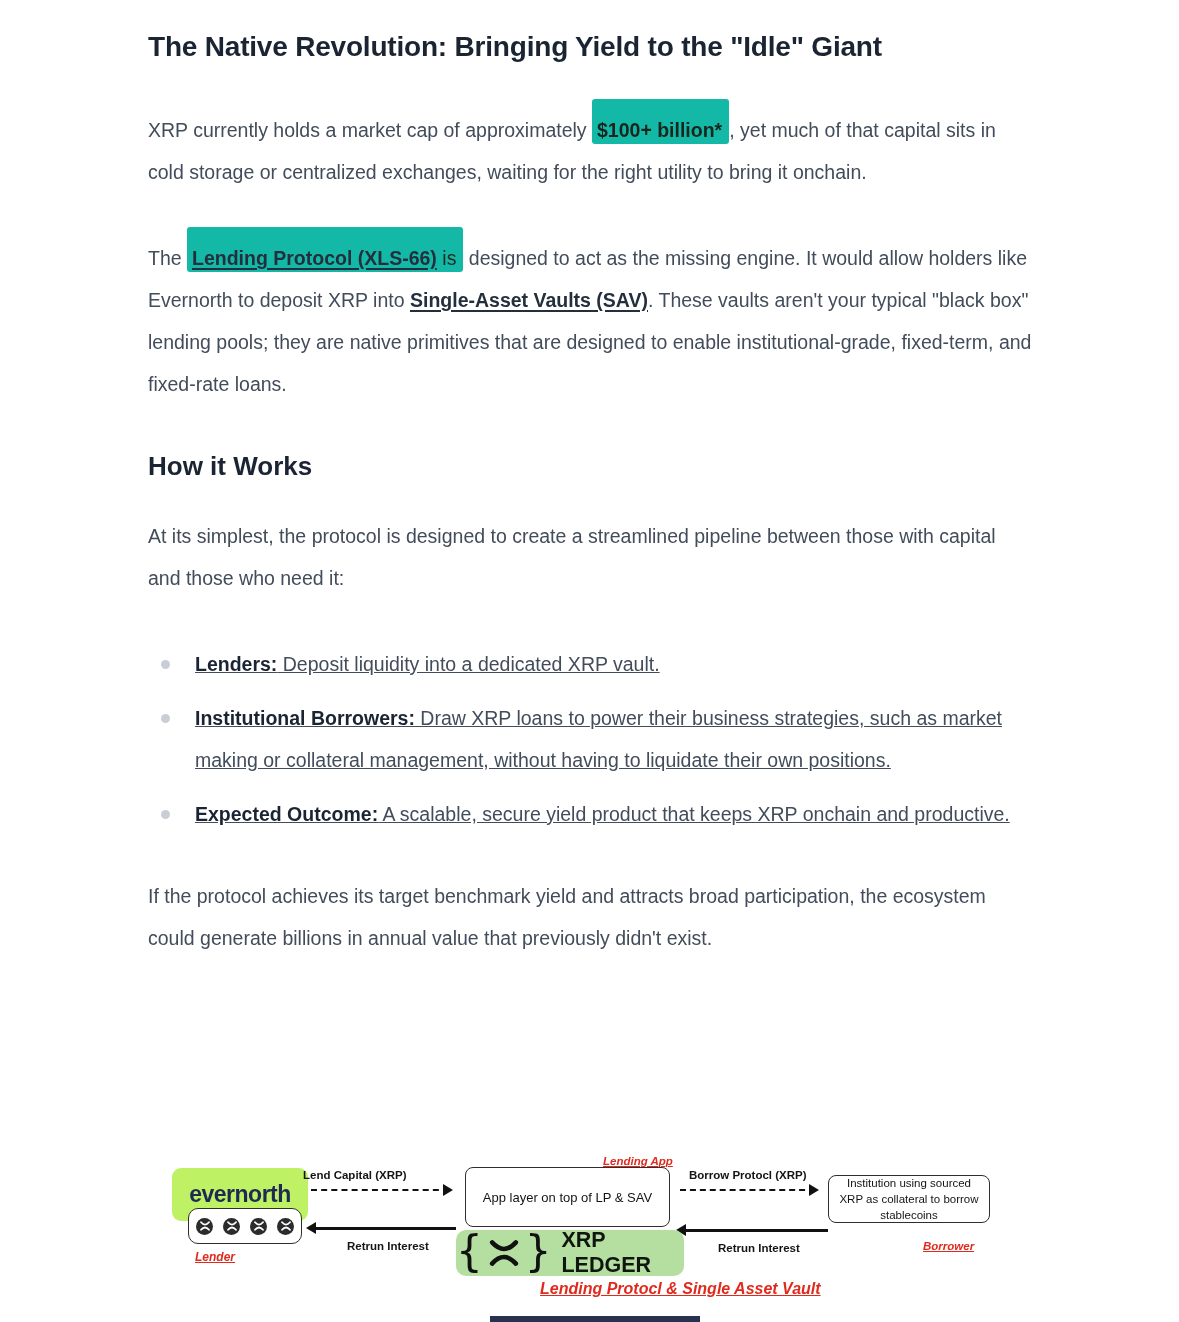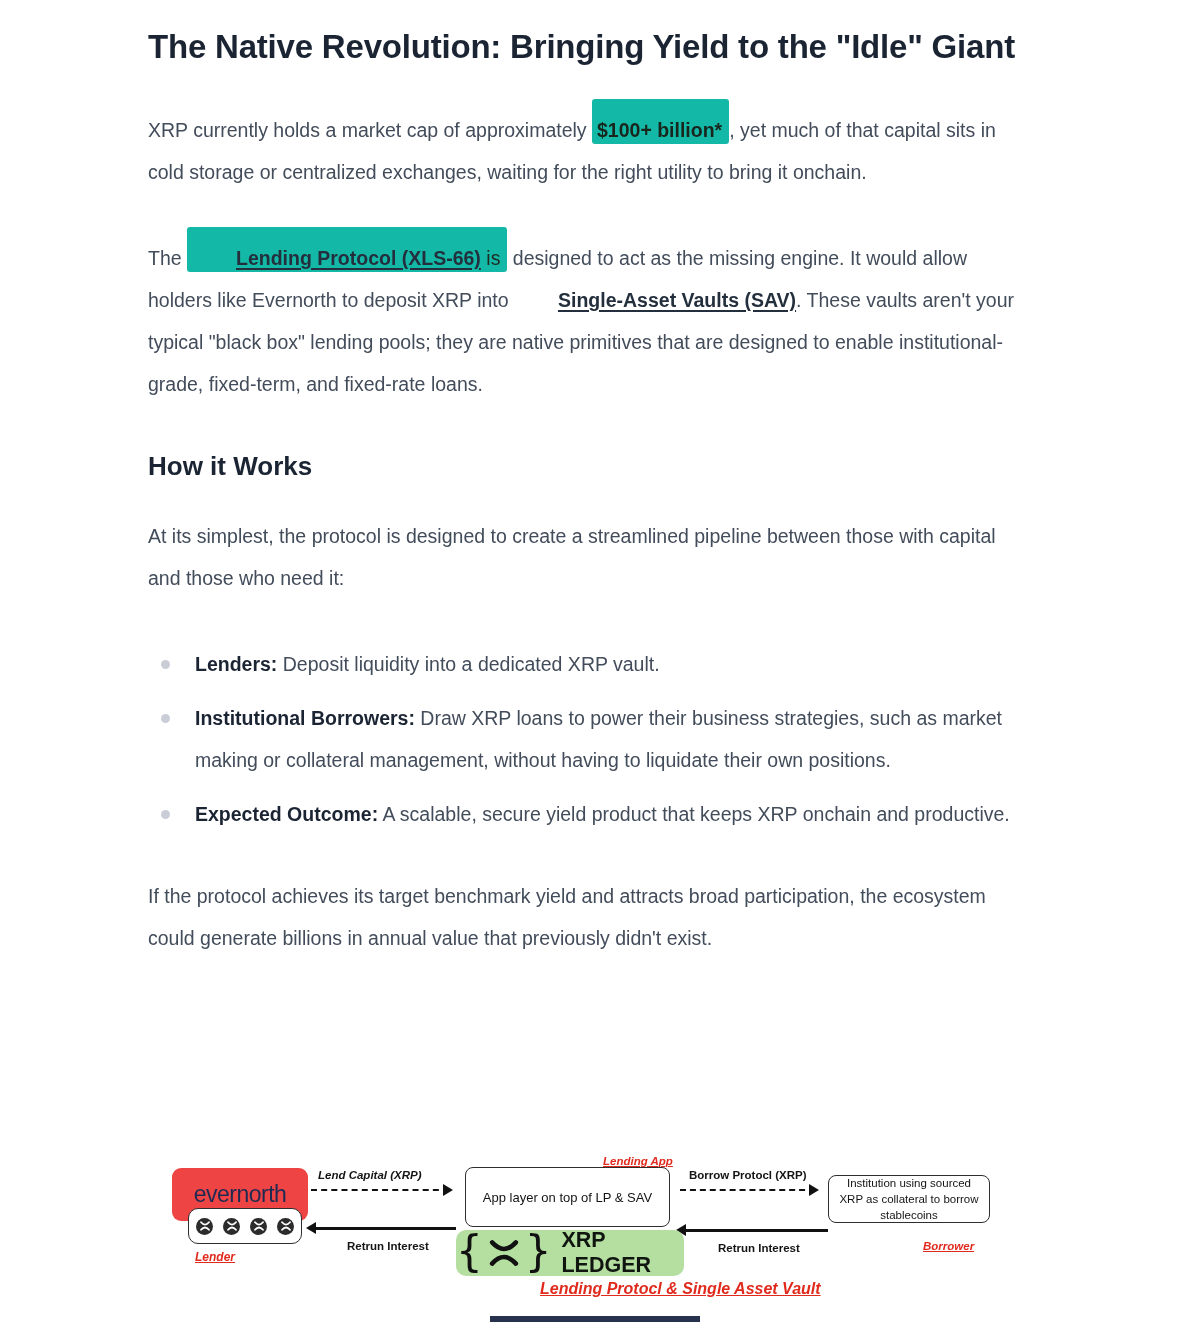--- a/index.html
+++ b/index.html
@@ -9,21 +9,21 @@
     font-family:"Liberation Sans",sans-serif;
     color:#424c5a;
   }
   .content{
     width:884px;
     margin:0;
     padding:24px 0 0 148px;
   }
   h1{
     margin:0 0 40px 0;
-    font-size:33px;line-height:45px;letter-spacing:-0.2px;
+    font-size:28px;line-height:45px;letter-spacing:-0.2px;
     font-weight:700;color:#1b2433;
   }
   p{
     margin:0 0 44px 0;
     font-size:19.5px;line-height:42px;
   }
   h2{
     margin:28px 0 32px 0;
     font-size:26px;line-height:34px;
     font-weight:700;color:#1b2433;
@@ -34,30 +34,29 @@
     padding:20px 7px 3px 5px;
     color:#1d2b22;
   }
   .hl b{color:#18261d;}
   a.doc-link{
     color:#242f3d;font-weight:700;
     text-decoration:underline;
     text-decoration-thickness:2px;
     text-underline-offset:3px;
     cursor:pointer;
-    margin-left:44px;
   }
   ul.bullets{
     list-style:none;margin:0 0 40px 0;padding:0;
   }
   ul.bullets li{
     position:relative;
     padding-left:47px;
     margin-bottom:12px;
-    font-size:19.5px;line-height:42px;
+    font-size:19.5px;line-height:42px;text-decoration:underline;
   }
   .bullet-dot{
     position:absolute;left:13px;top:17px;
     width:9px;height:9px;border-radius:50%;
     background:#c9ced6;
   }
   .b-label{font-weight:700;color:#1b2433;}
 
   
   .diagram{
@@ -73,23 +72,23 @@
     text-decoration:underline;
     white-space:nowrap;
   }
   .diagram .black-label{
     position:absolute;
     color:#141414;font-weight:700;font-size:11.5px;
     white-space:nowrap;
   }
   .evernorth{
     position:absolute;left:24px;top:26px;width:136px;height:53px;
-    background:#ef4444;border-radius:9px;
+    background:#bef264;border-radius:9px;
     display:flex;align-items:center;justify-content:center;
-    font-weight:400;font-size:23px;letter-spacing:-0.5px;
+    font-weight:700;font-size:23px;letter-spacing:-0.5px;
     color:#1f2a52;
   }
   .node-box{
     position:absolute;
     background:#fff;border:1.6px solid #2e2e2e;border-radius:8px;
     display:flex;align-items:center;justify-content:center;
     text-align:center;color:#141414;
   }
   .app-box{left:317px;top:25px;width:203px;height:58px;font-size:13px;}
   .inst-box{left:680px;top:33px;width:162px;height:48px;font-size:11.5px;line-height:16px;padding:2px 6px;box-sizing:border-box;}
@@ -169,21 +168,21 @@
 </div>
 
 <div class="diagram">
 
   <span class="red-label" style="left:455px;top:13px;">Lending App</span>
 
   <div class="evernorth">
     <span>evernorth</span>
   </div>
 
-  <span class="black-label" style="left:170px;top:27px;font-style:italic;">Lend Capital (XRP)</span>
+  <span class="black-label" style="left:155px;top:27px;">Lend Capital (XRP)</span>
 
   <div class="dash-arrow" style="left:163px;top:47px;width:138px;"></div>
 
   <div class="node-box app-box">
     <span>App layer on top of LP &amp; SAV</span>
   </div>
 
   <span class="black-label" style="left:541px;top:27px;">Borrow Protocl (XRP)</span>
 
   <div class="dash-arrow" style="left:532px;top:47px;width:135px;"></div>

